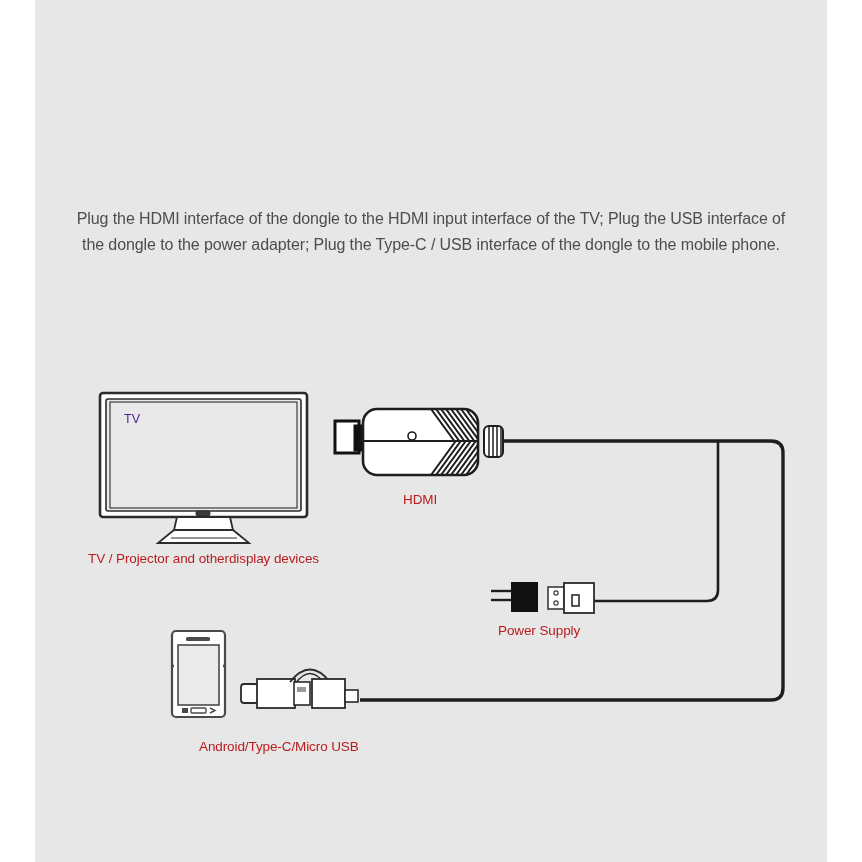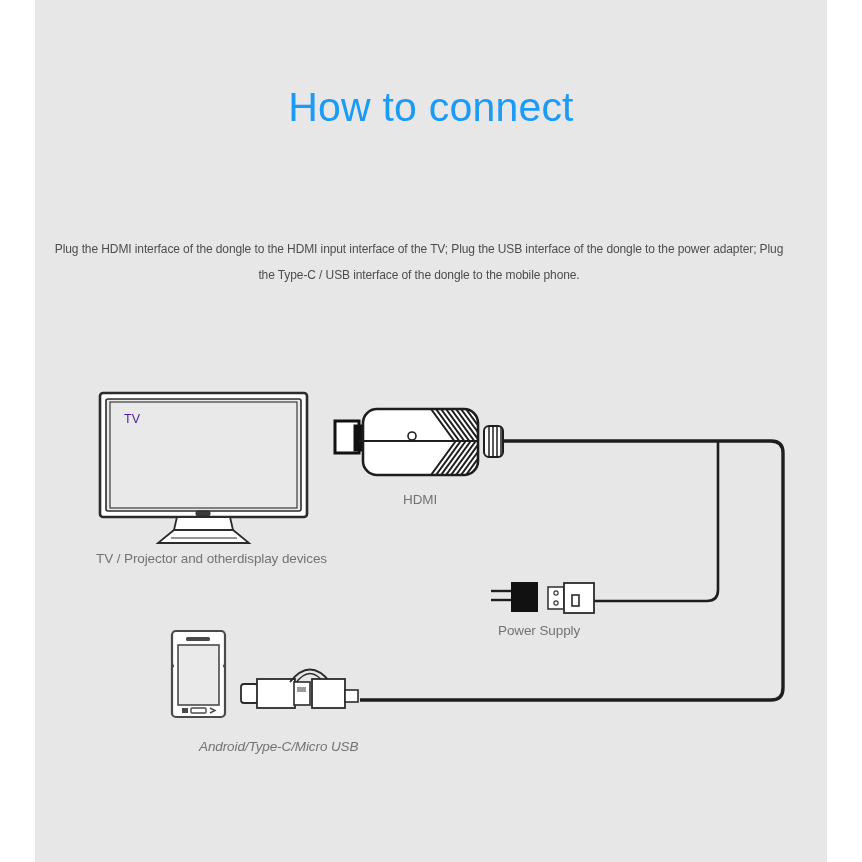--- a/index.html
+++ b/index.html
@@ -35,64 +35,62 @@
     width: 862px;
     text-align: center;
     font-size: 41px;
     font-weight: 400;
     color: #1b9bf5;
     letter-spacing: 0.2px;
     line-height: 54px;
   }
   #intro {
     position: absolute;
-    left: 54px;
+    left: 66px;
     top: 206px;
     width: 730px;
     text-align: center;
-    font-size: 12px;
+    font-size: 16px;
     line-height: 26px;
     color: #4d4d4d;
     letter-spacing: -0.1px;
-    margin-top: 30px;
   }
   #diagram {
     position: absolute;
     left: 0;
     top: 0;
     width: 862px;
     height: 862px;
   }
   .cap {
     position: absolute;
     font-size: 13.5px;
-    color: #737373;
+    color: #b91c1c;
     white-space: nowrap;
     letter-spacing: -0.1px;
   }
-  #cap-tv   { left: 96px; top: 551px; }
+  #cap-tv   { left: 88px; top: 551px; }
   #cap-hdmi { left: 403px; top: 492px; }
   #cap-pwr  { left: 498px; top: 623px; }
-  #cap-and  { left: 199px; top: 739px; font-style: italic; }
+  #cap-and  { left: 199px; top: 739px; }
   #tv-screen-label {
     position: absolute;
     left: 124px;
     top: 412px;
     font-size: 12.5px;
     color: #4c1d95;
   }
 </style>
 </head>
 <body>
 
 <div id="page">
 
   <div id="panel"></div>
 
-  <div id="title">How to connect</div>
 
   <div id="intro">Plug the HDMI interface of the dongle to the HDMI input interface of the TV; Plug the USB interface of the dongle to the power adapter; Plug the Type-C / USB interface of the dongle to the mobile phone.</div>
 
   <svg id="diagram" viewBox="0 0 862 862" width="862" height="862" xmlns="http://www.w3.org/2000/svg">
 
     <defs>
       <clipPath id="clipDongleBody">
         <rect x="363" y="409" width="115" height="66" rx="14" ry="14"></rect>
       </clipPath>
       <clipPath id="clipGrommet">

